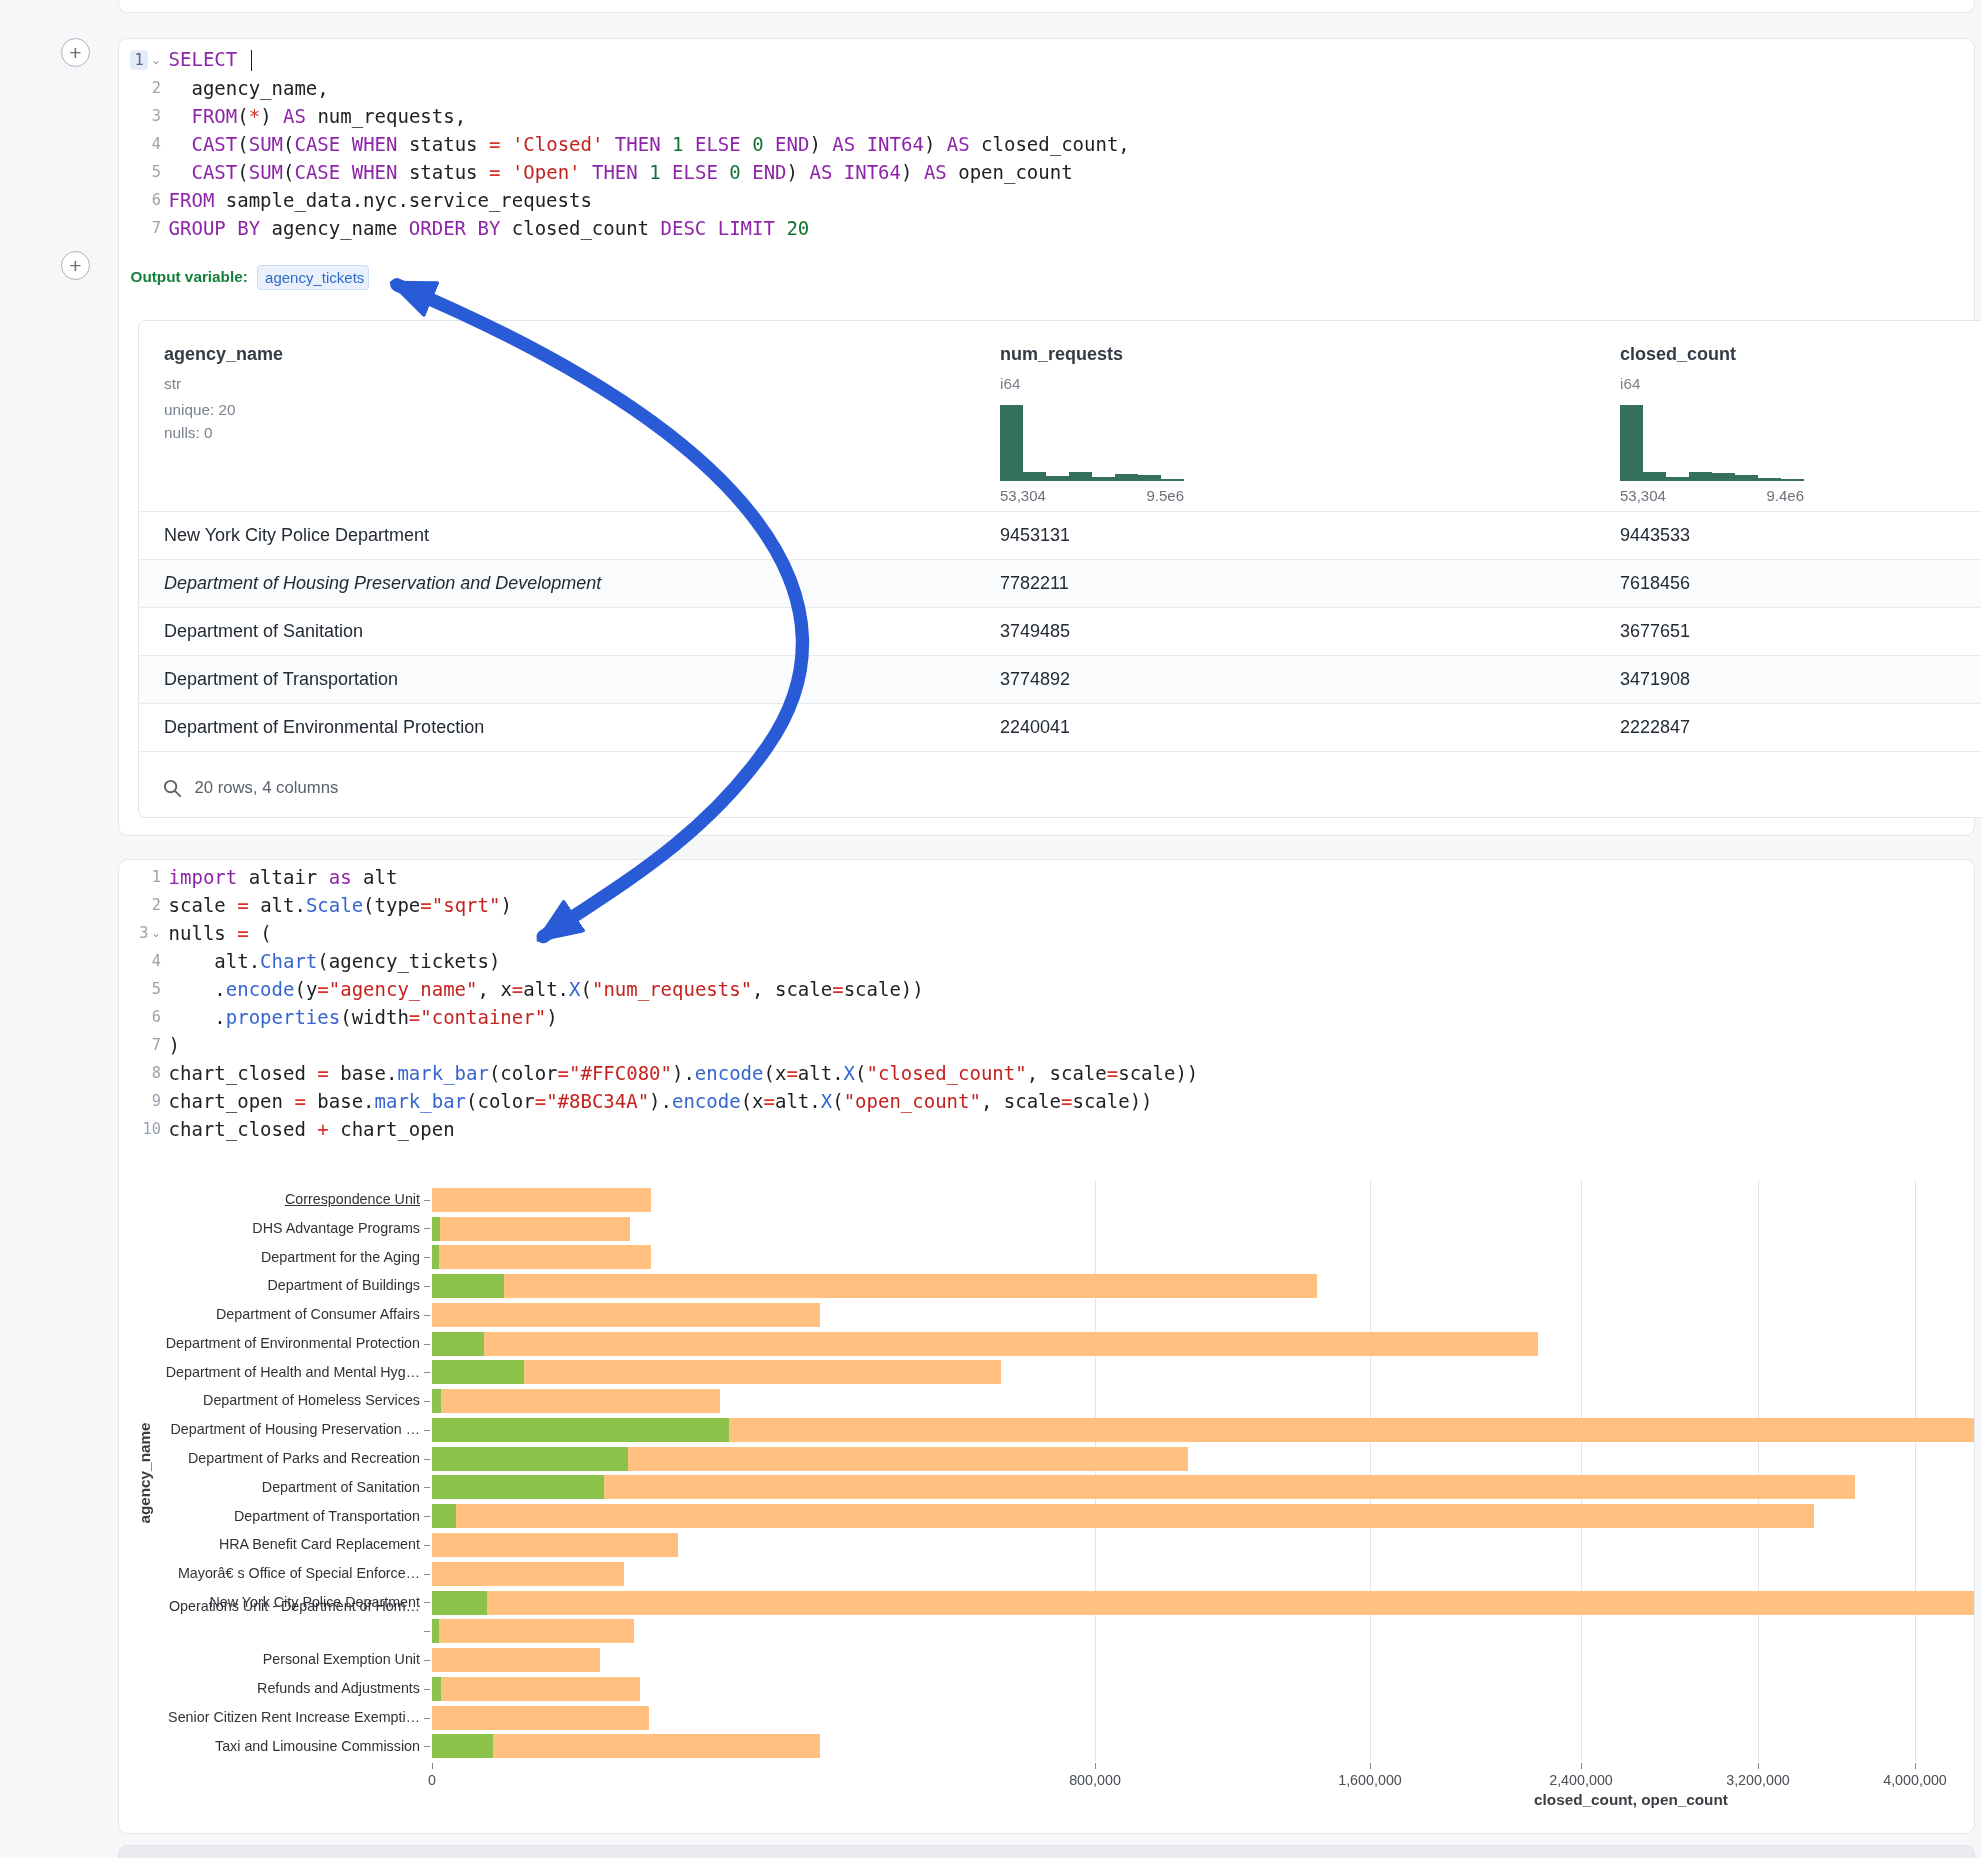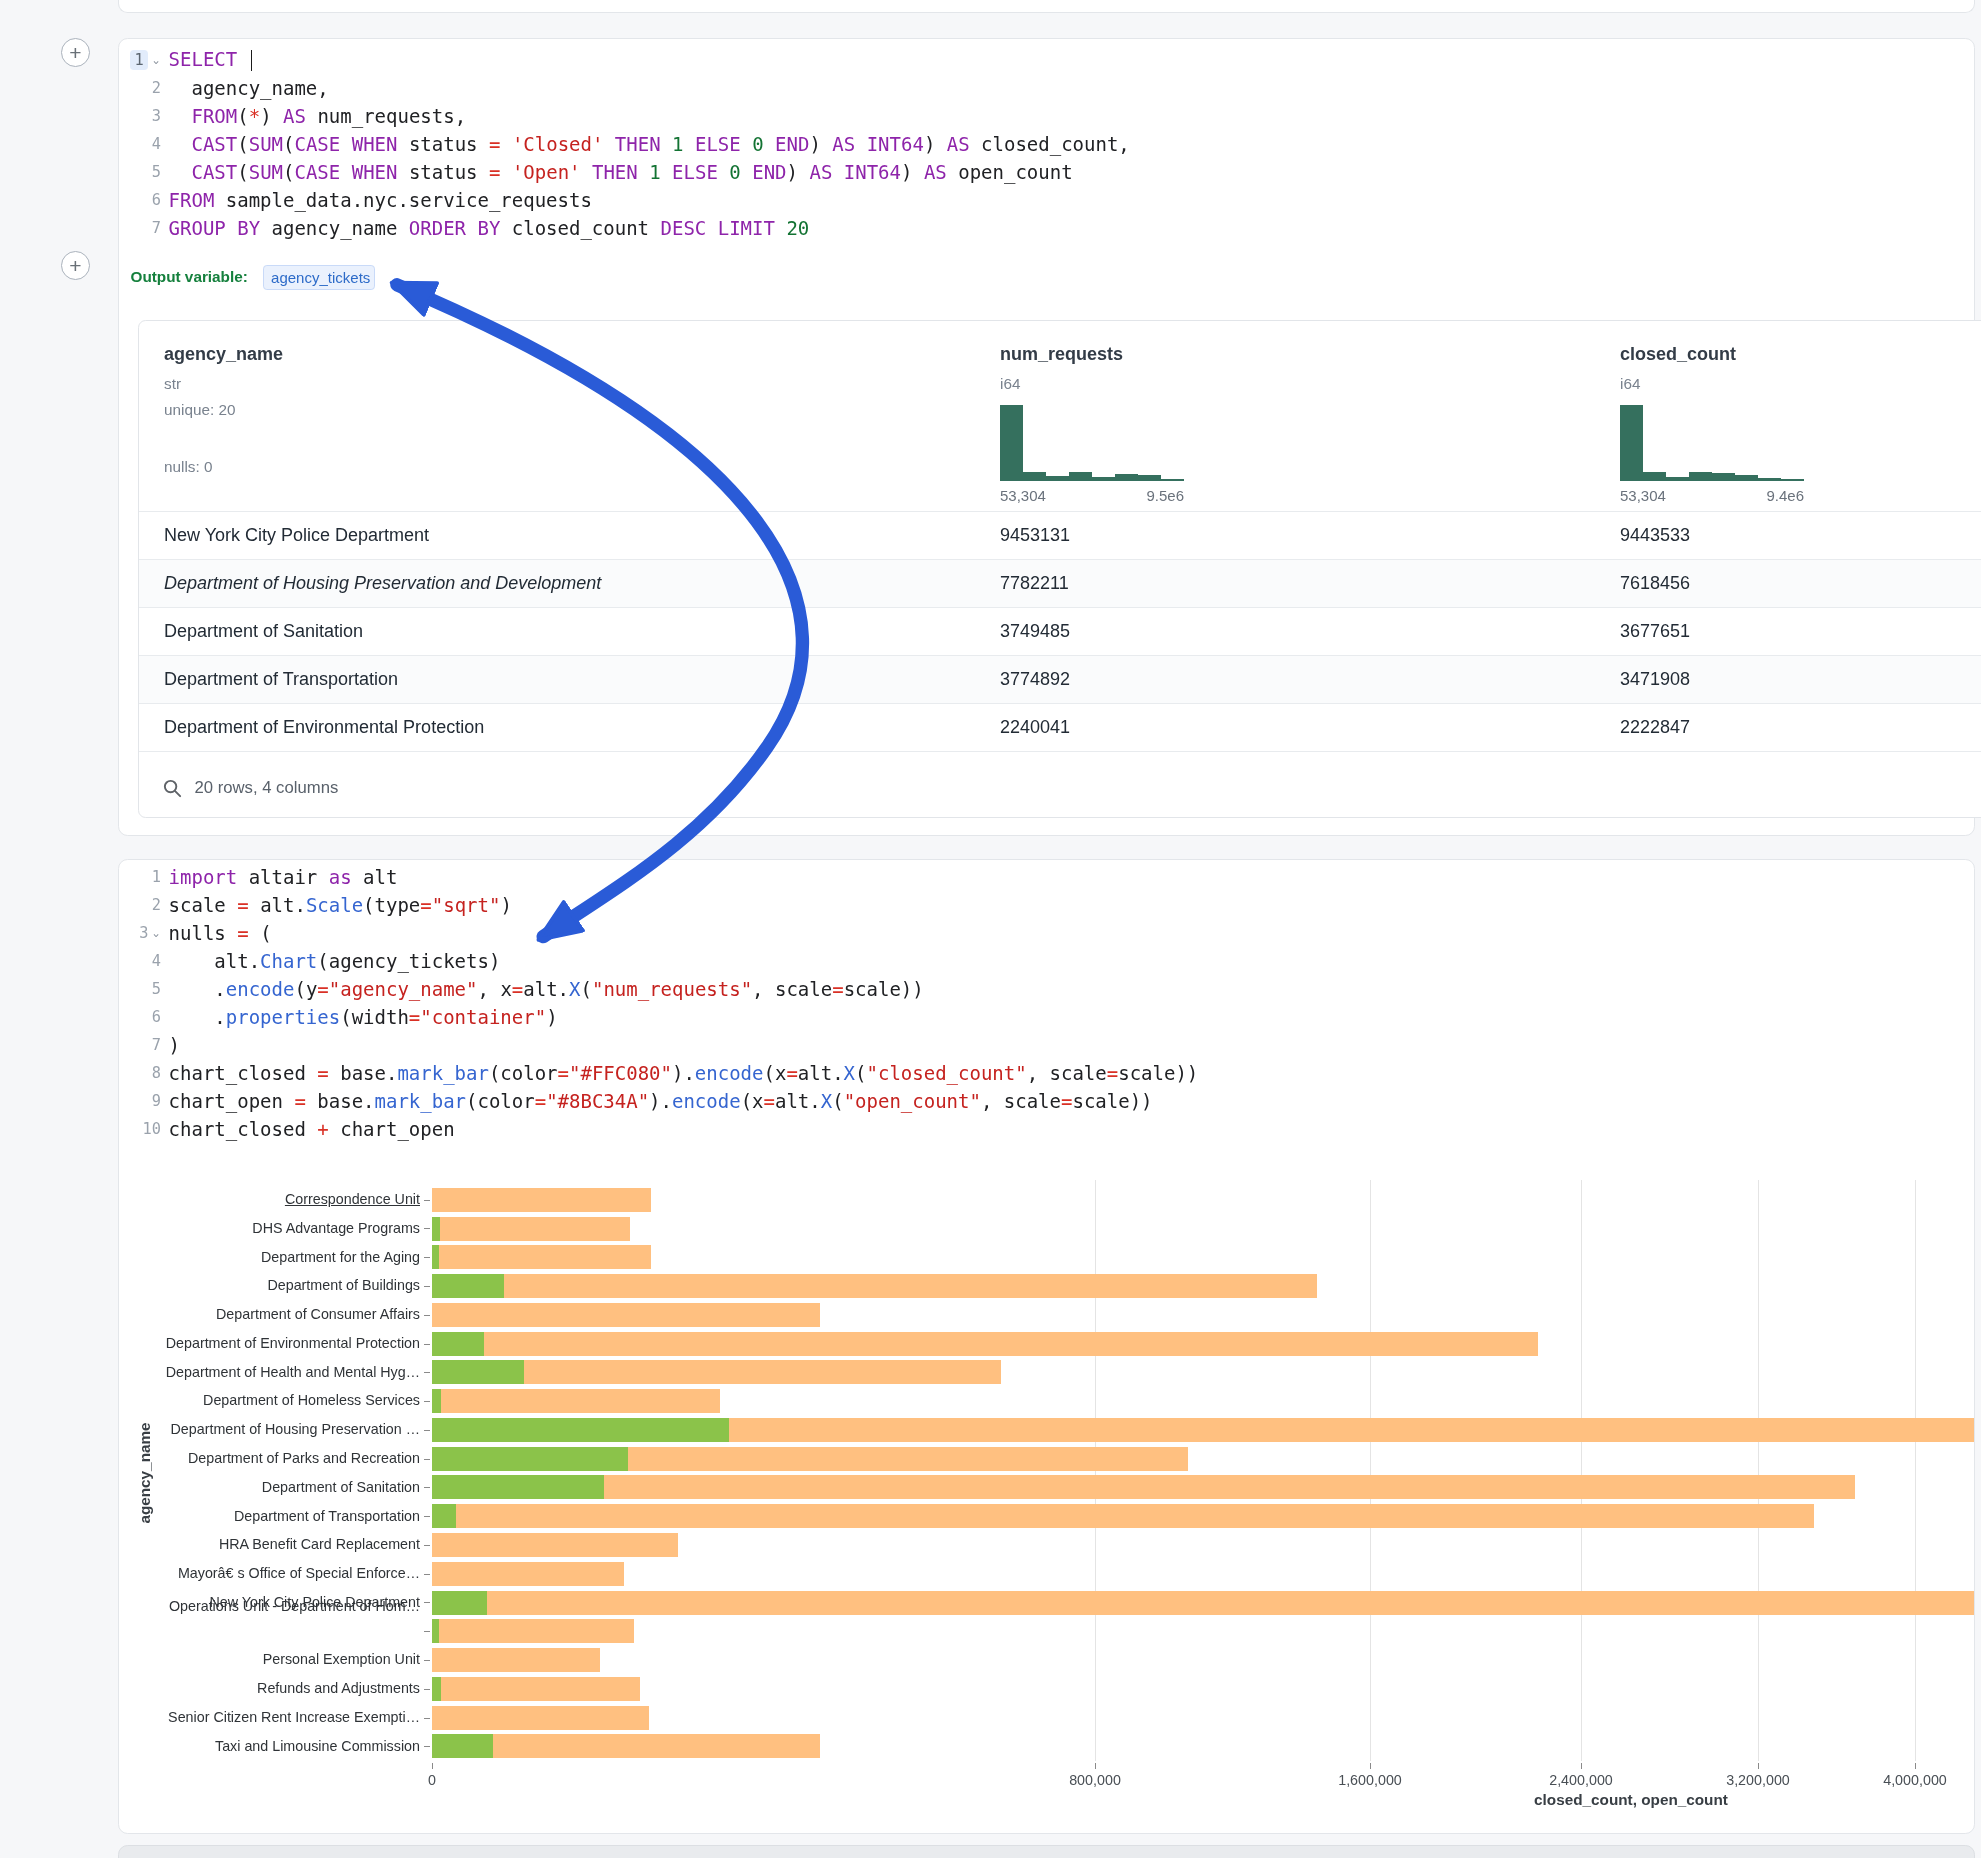--- a/index.html
+++ b/index.html
@@ -27,29 +27,29 @@
   .tk-fn{color:#3565d0;}
   .tk-str{color:#c5221f;}
   .tk-num{color:#137333;}
   .tk-op{color:#d93025;}
   .tk-p{color:#202124;}
   .tk-caret{display:inline-block;width:1.9px;height:21px;background:#1b1b1b;vertical-align:middle;margin-left:1.9px;}
   
   .outvar{position:absolute;top:226px;left:11.5px;display:flex;align-items:center;gap:9.6px;}
   .outvar-label{font-size:15.3px;font-weight:700;color:#15803d;}
   .outvar-badge{font-size:15px;color:#2d6bc8;background:#eaf1fd;border:1px solid #c9daf8;
-    border-radius:3.8px;padding:2.9px 6.7px;max-width:96px;overflow:hidden;white-space:nowrap;margin-left:6px;}
+    border-radius:3.8px;padding:2.9px 6.7px;max-width:96px;overflow:hidden;white-space:nowrap;}
   
   .table-card{position:absolute;left:19px;top:281px;width:2342px;height:496px;background:#fff;
     border:1px solid #e2e5e9;border-radius:7.6px;overflow:hidden;}
   .thead{position:relative;height:190px;}
   .col-name{position:absolute;top:23px;font-size:18px;font-weight:700;color:#333c47;}
   .col-type{position:absolute;top:54px;font-size:15.3px;color:#79828e;}
   .col-stat1{position:absolute;top:80px;font-size:15.3px;color:#79828e;}
-  .col-stat2{position:absolute;top:103px;font-size:15.3px;color:#79828e;margin-top:34px;}
+  .col-stat2{position:absolute;top:103px;font-size:15.3px;color:#79828e;}
   .hist{position:absolute;top:84px;width:184px;height:76px;display:flex;align-items:flex-end;}
   .hist .hbar{width:23px;background:#35705e;}
   .hist-labels{position:absolute;top:166px;width:184px;display:flex;justify-content:space-between;
     font-size:15px;color:#6a727c;}
   .trow{position:relative;height:47px;border-top:1px solid #e8ebee;}
   .trow.alt{background:#fafbfc;}
   .tcell{position:absolute;top:0;height:47px;display:flex;align-items:center;font-size:18px;color:#222b35;}
   .tfoot{height:72px;border-top:1px solid #e8ebee;display:flex;align-items:center;gap:11.5px;
     padding-left:23px;font-size:16.7px;color:#59616b;}
   

